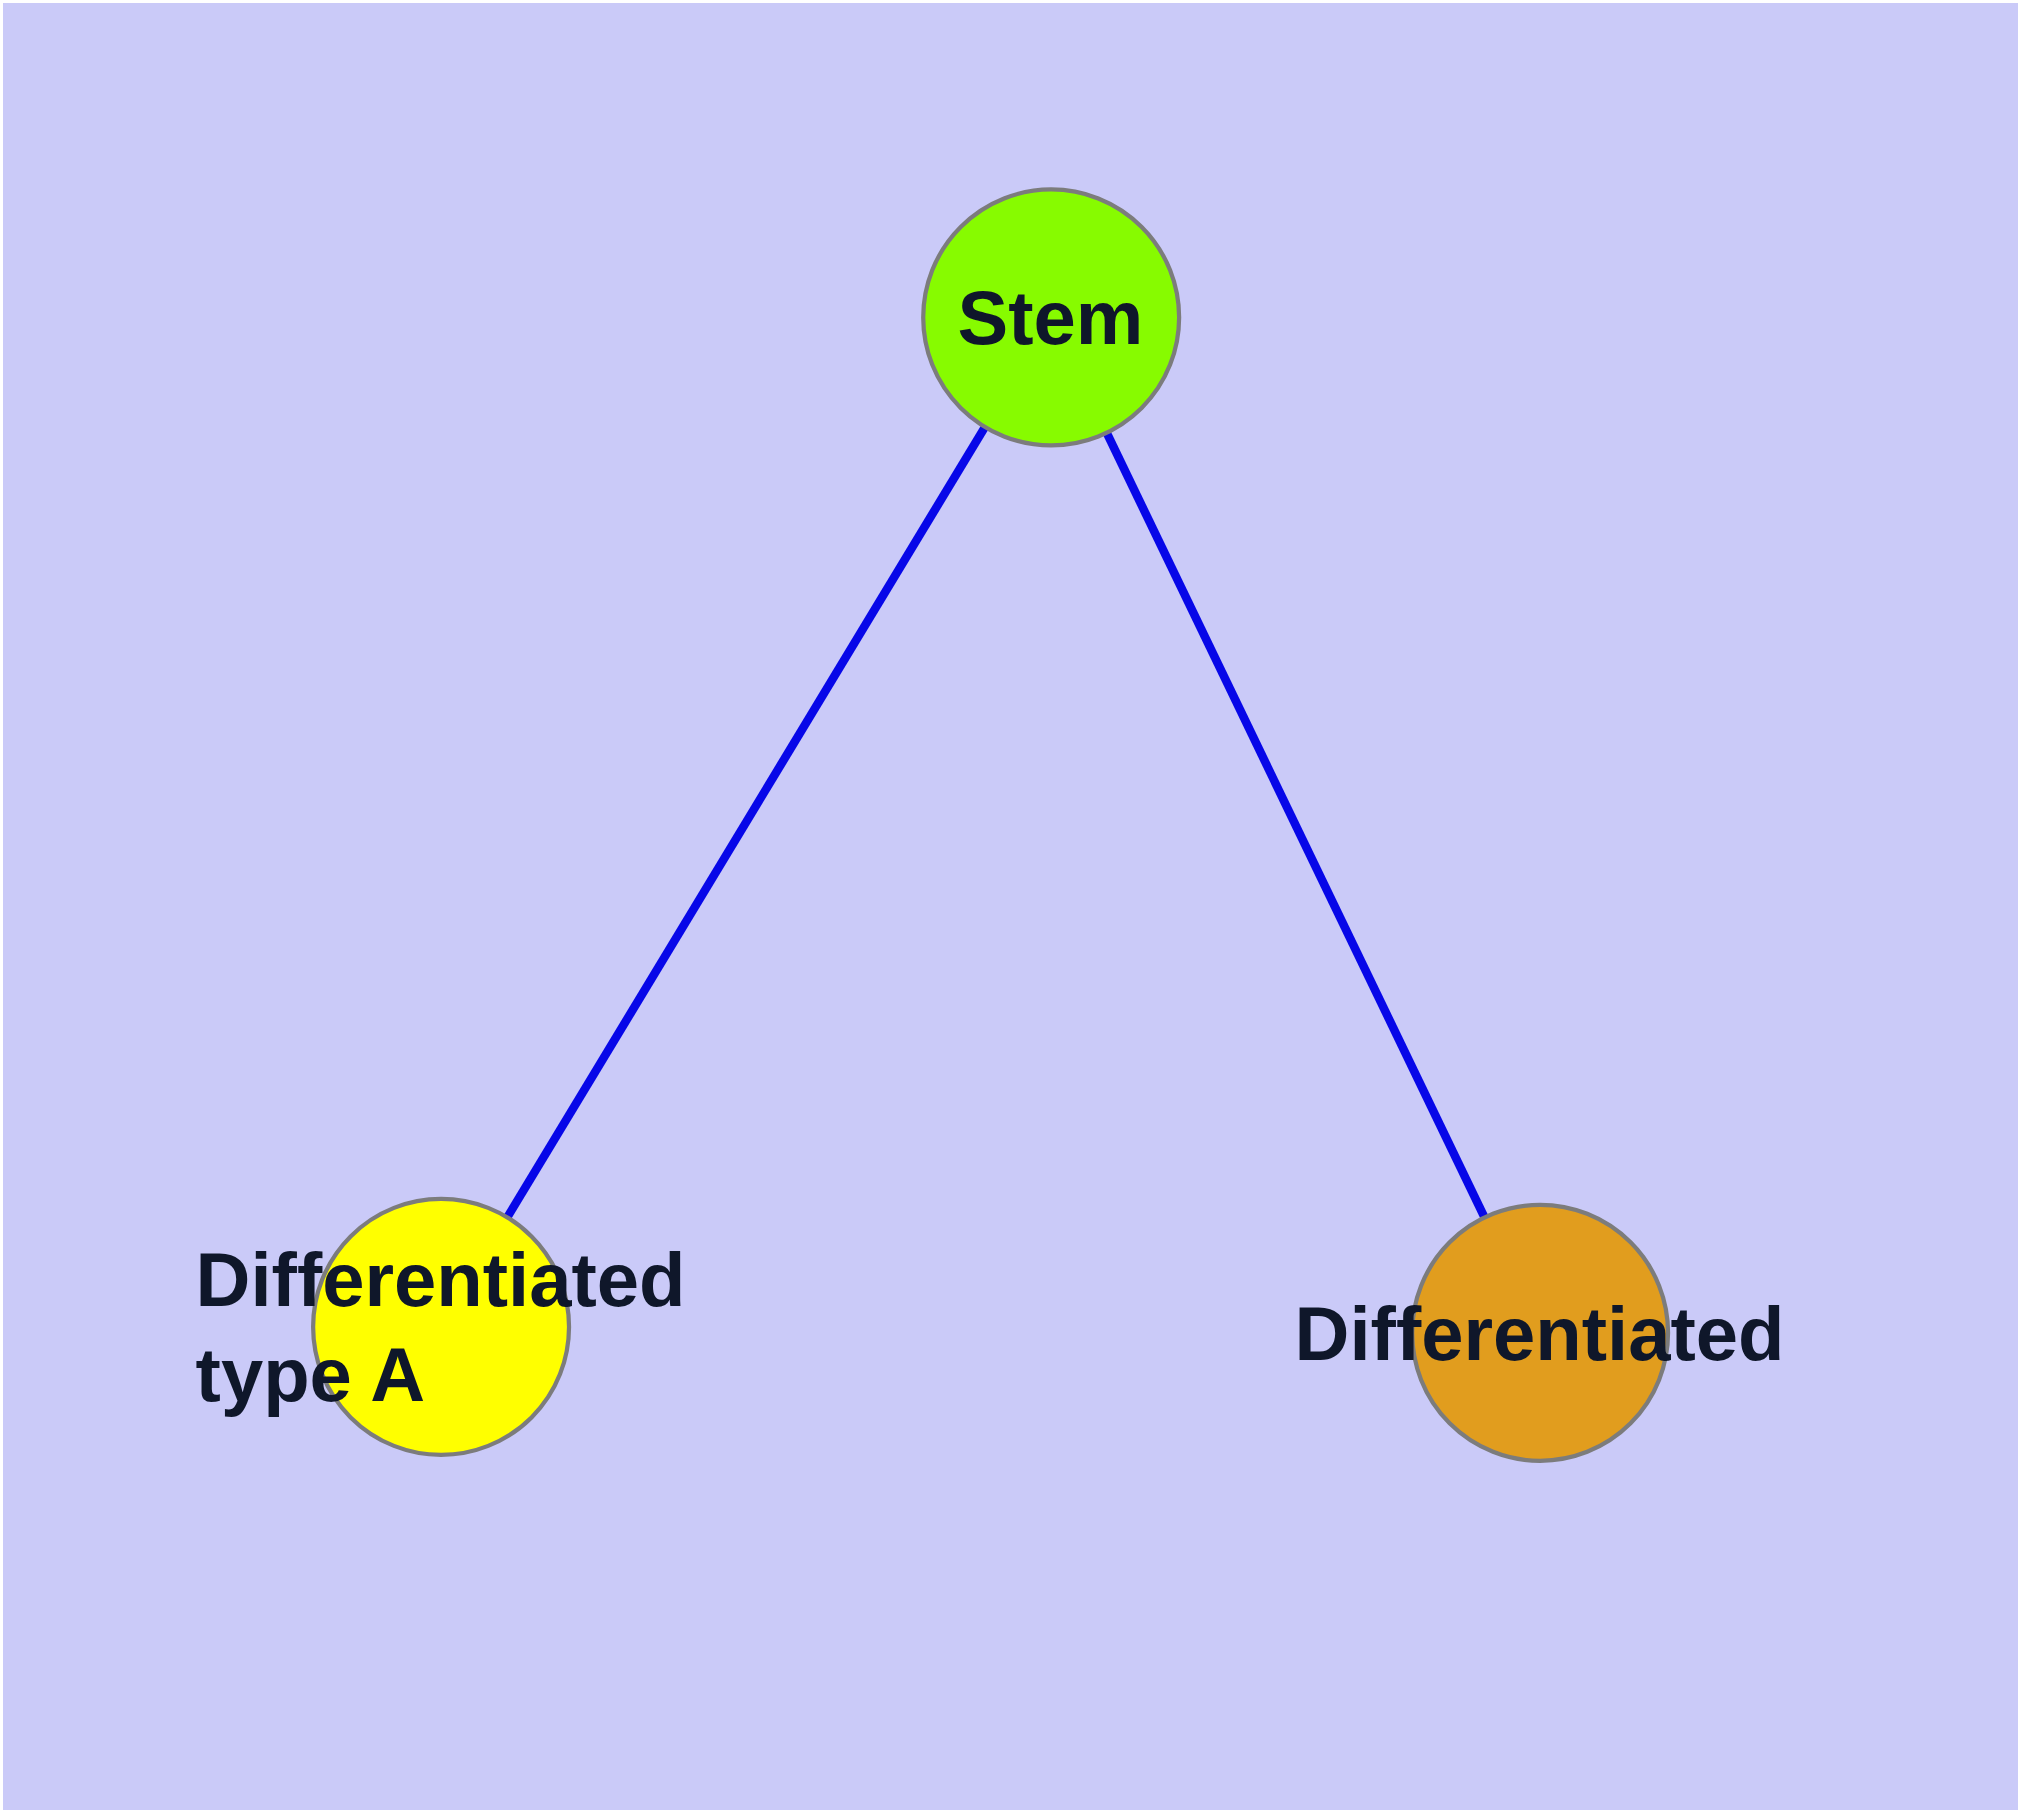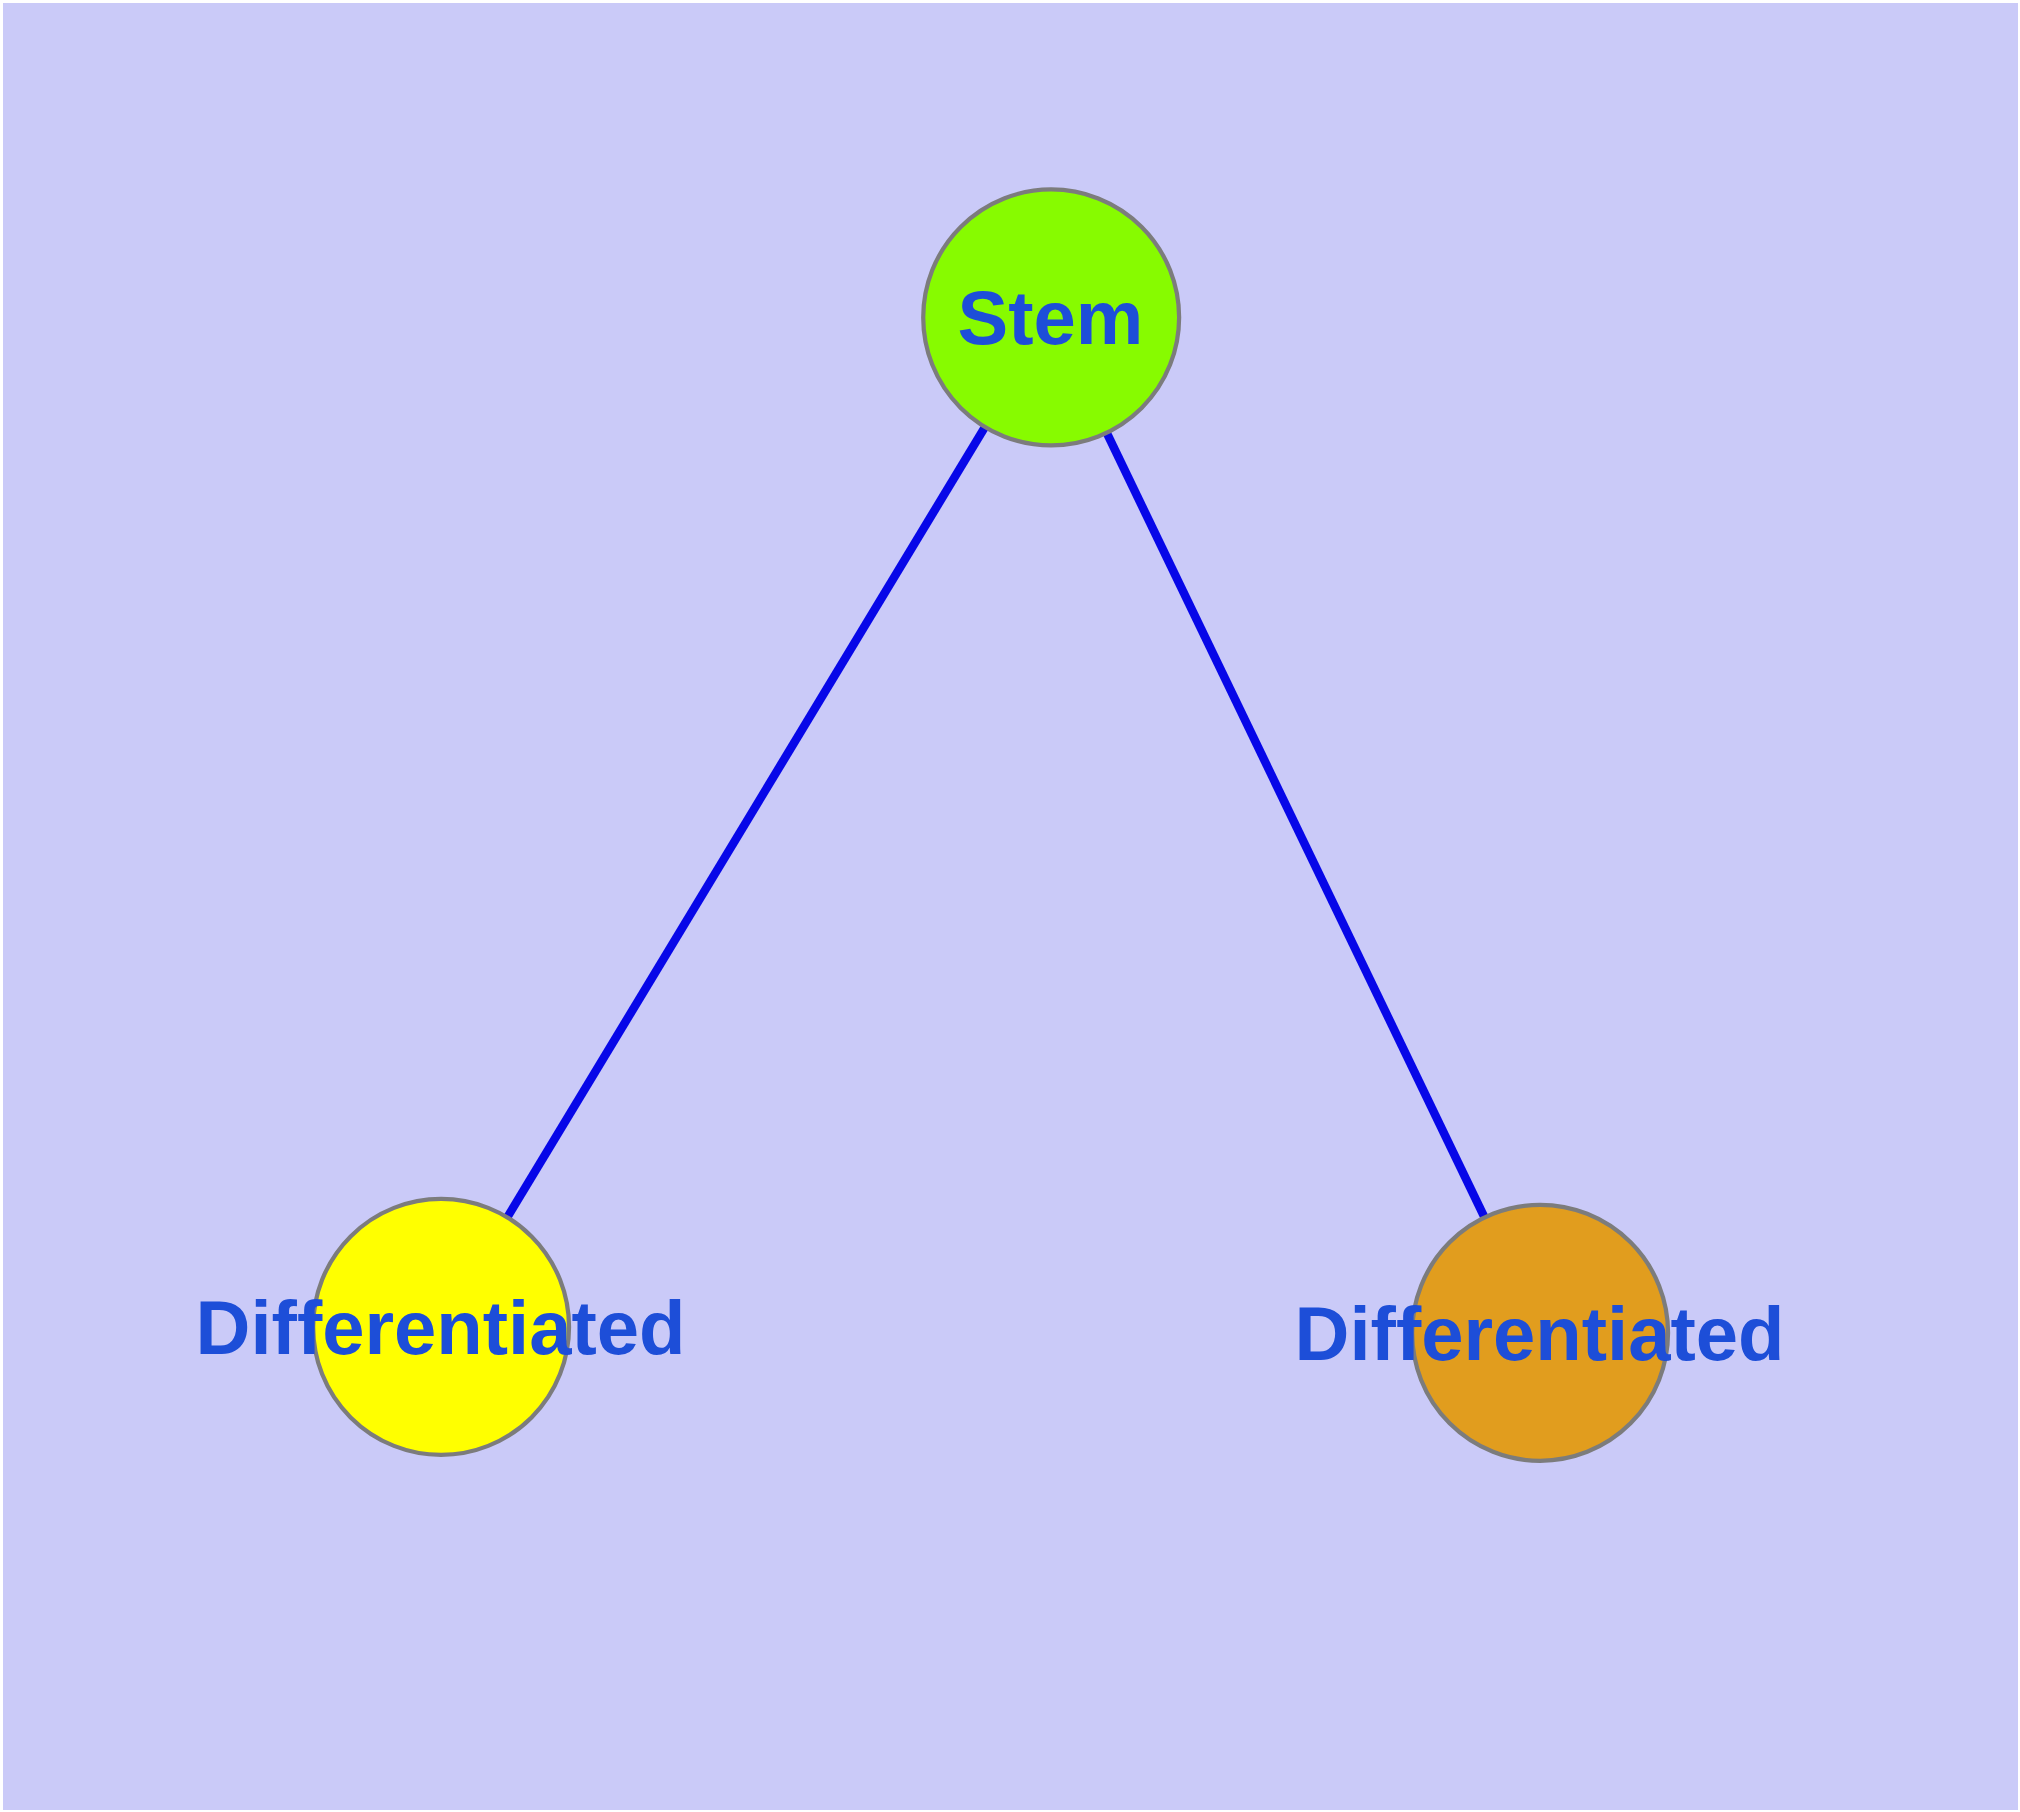--- a/index.html
+++ b/index.html
@@ -26,21 +26,21 @@
     height: 100%;
     display: block;
   }
   .node-label {
     position: absolute;
     transform: translate(-50%, -50%);
     text-align: left;
     font-weight: bold;
     font-size: 76px;
     line-height: 1.25;
-    color: #1d4ed8;
+    color: #0f172a;
     white-space: nowrap;
     pointer-events: none;
   }
   .node-label span { display: block; }
   
   .label-stem   { left: 1048px; top: 314px; }
   .label-diff-a { left: 438px;  top: 1324px; }
   .label-diff-b { left: 1537px; top: 1330px; }
 </style>
 </head>
@@ -55,19 +55,20 @@
       <circle cx="517" cy="1562" r="151" fill="#FFFF00" stroke="#7C7C7C" stroke-width="5"></circle>
       <circle cx="1814" cy="1569" r="151" fill="#E19D1E" stroke="#7C7C7C" stroke-width="5"></circle>
     </svg>
 
   <div class="node-label label-stem">
     <span>Stem</span>
   </div>
 
   <div class="node-label label-diff-a">
     <span>Differentiated</span>
+    <span>type A</span>
   </div>
 
   <div class="node-label label-diff-b">
     <span>Differentiated</span>
   </div>
 </div>
 
 
 </body></html>

